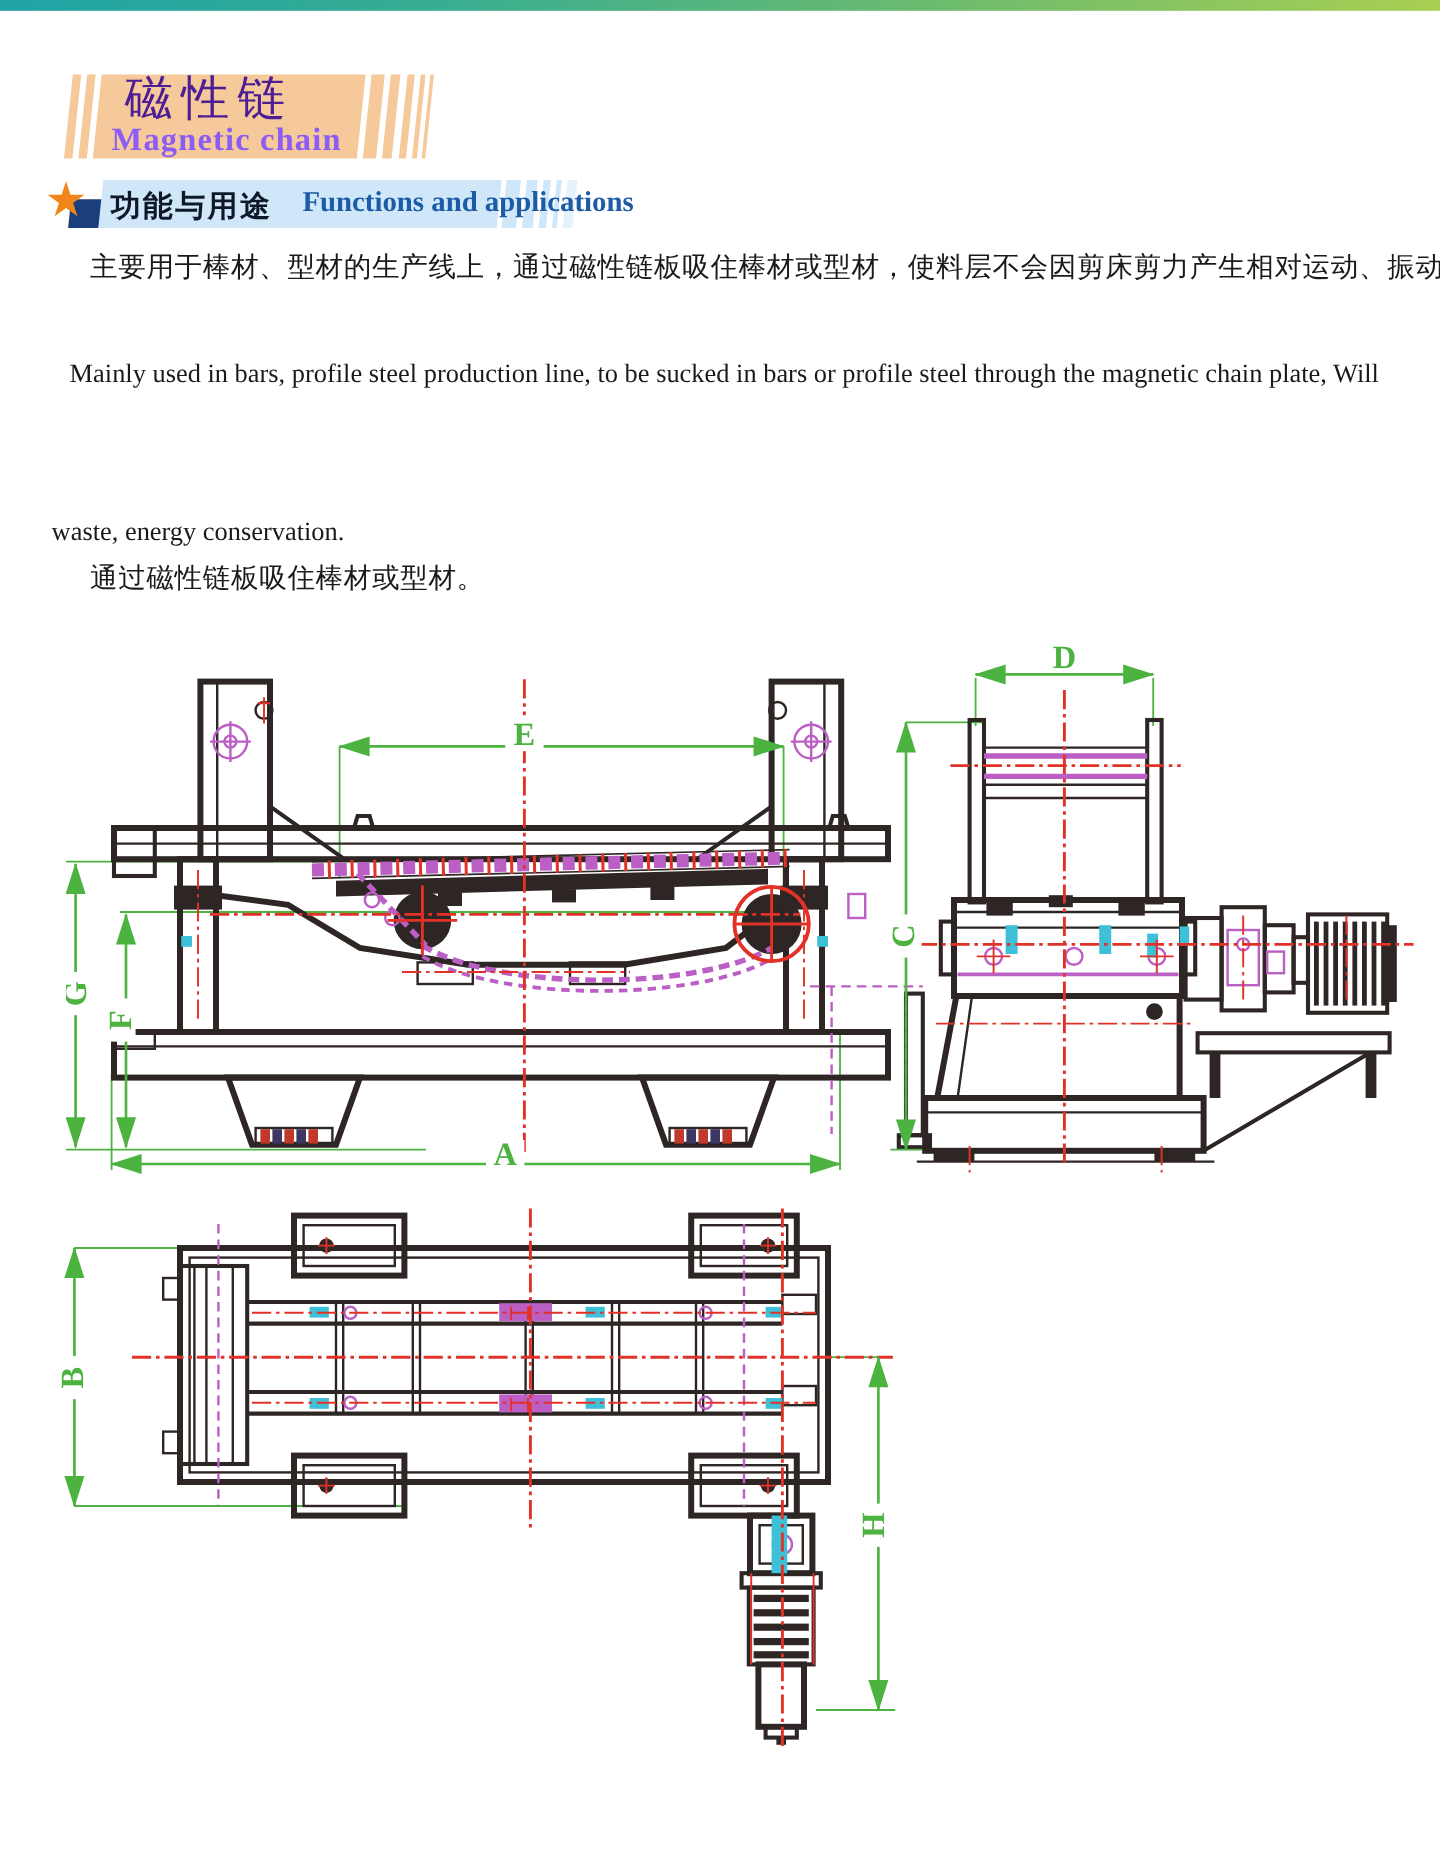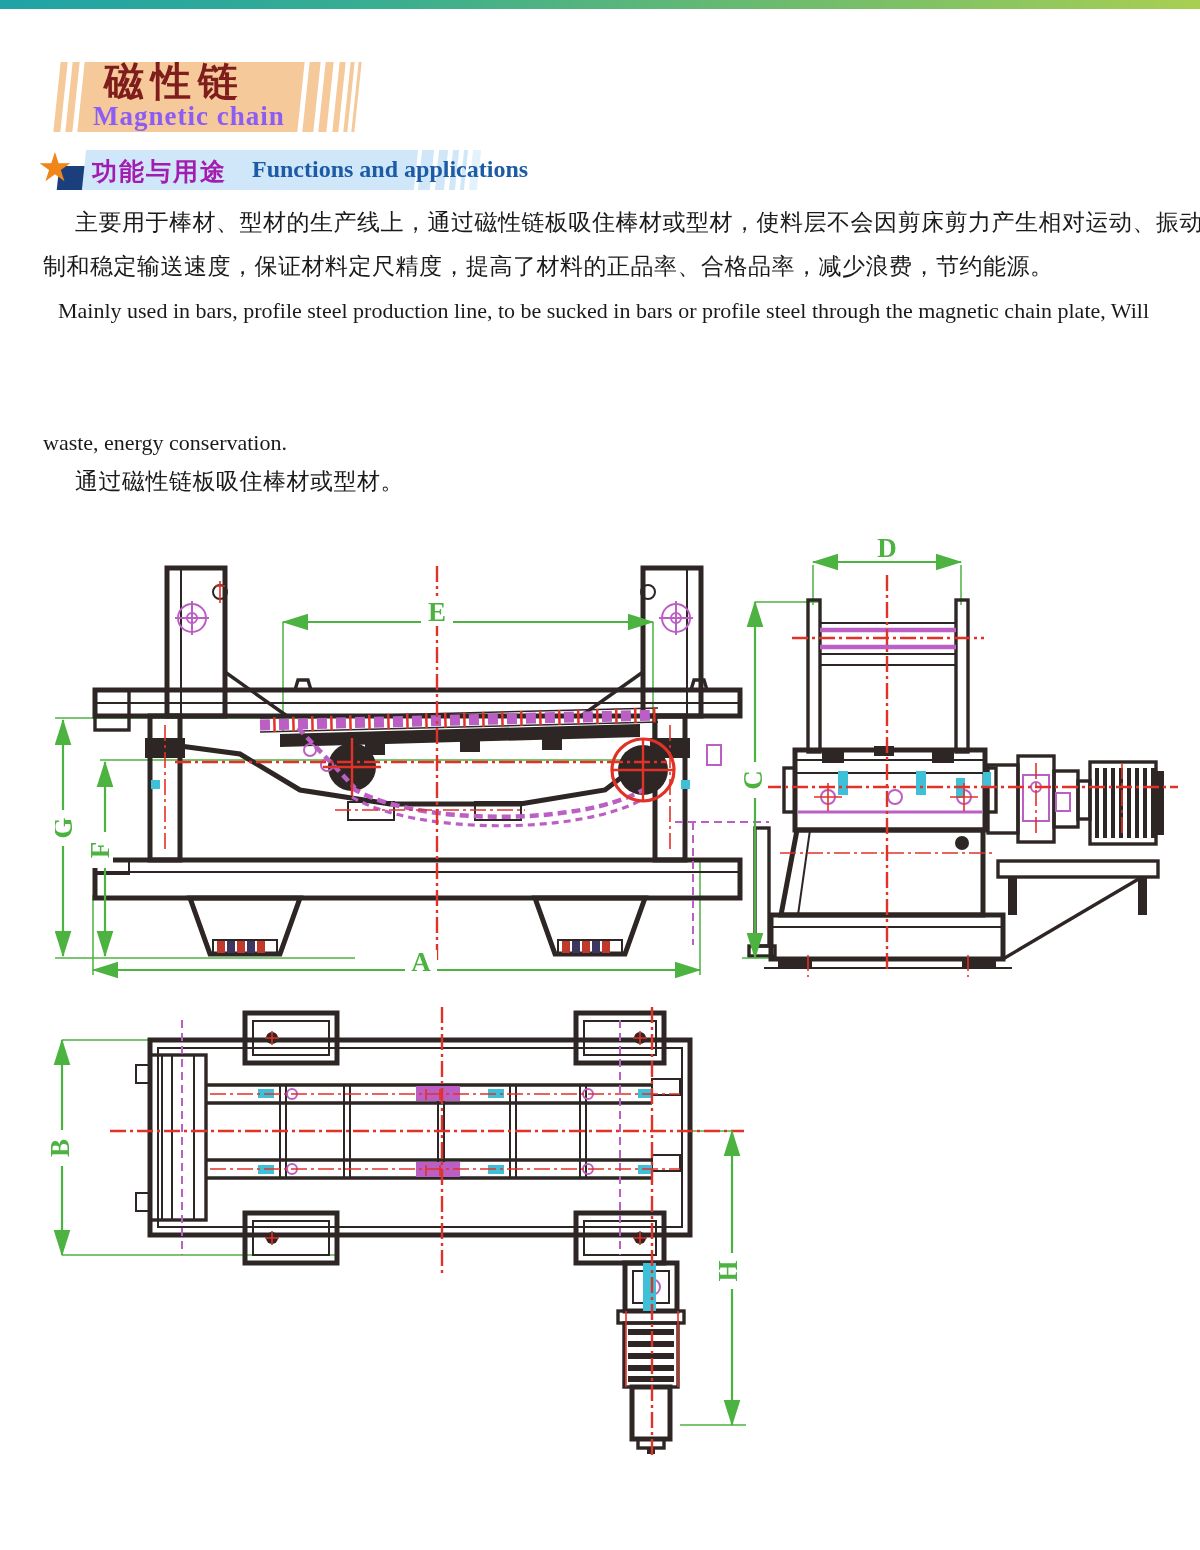--- a/index.html
+++ b/index.html
@@ -12,33 +12,33 @@
   .skew{transform:skewX(-6deg);}
   .tan{background:#f5c999;}
   .banner-main{left:81px;top:62px;width:220px;height:70px;}
   .banner-sliver1{left:57px;top:62px;width:7px;height:70px;}
   .banner-sliver2{left:69px;top:62px;width:7px;height:70px;}
   .bs1{left:306px;top:62px;width:11px;height:70px;}
   .bs2{left:322px;top:62px;width:8px;height:70px;}
   .bs3{left:336px;top:62px;width:6px;height:70px;}
   .bs4{left:347px;top:62px;width:4px;height:70px;}
   .bs5{left:355px;top:62px;width:3px;height:70px;}
-  .title-zh{left:104px;top:62px;font-size:40px;font-weight:bold;color:#7f1d1d;letter-spacing:7px;line-height:1.0;}
+  .title-zh{left:104px;top:62px;font-size:40px;font-weight:normal;color:#4c1d95;letter-spacing:7px;line-height:1.0;}
   .title-en{left:93px;top:101px;font-size:27px;font-weight:bold;color:#8b5cf6;letter-spacing:1px;}
   
   .blue{background:#cfe7f8;}
   .navy-wedge{left:58px;top:166px;width:48px;height:24px;background:#1a3f7c;}
   .section-bar{left:84px;top:150px;width:332px;height:40px;}
   .ss1{left:420px;top:150px;width:12px;height:40px;}
   .ss2{left:437px;top:150px;width:9px;height:40px;}
   .ss3{left:451px;top:150px;width:6px;height:40px;}
   .ss4{left:462px;top:150px;width:4px;height:40px;}
   .ss5{left:471px;top:150px;width:8px;height:40px;background:#e4f2fb;}
   .star{left:37px;top:144px;font-size:40px;color:#f08519;font-family:"DejaVu Sans",sans-serif;}
-  .sec-zh{left:92px;top:155px;font-size:25px;font-weight:bold;color:#a21caf;
+  .sec-zh{left:92px;top:155px;font-size:25px;font-weight:bold;color:#0f172a;
           font-family:"Liberation Sans","DejaVu Sans",sans-serif;letter-spacing:2px;}
   .sec-en{left:252px;top:156px;font-size:24px;font-weight:bold;color:#1c5ba6;letter-spacing:0px;}
   
   .tline{white-space:nowrap;color:#1a1a1a;}
   .zh{font-size:23px;letter-spacing:0.5px;}
   .en{font-size:22px;letter-spacing:0px;}
   
   .k1{stroke:#2e2624;stroke-width:1.4;fill:none}
   .k2{stroke:#2e2624;stroke-width:2;fill:none}
   .k3{stroke:#2e2624;stroke-width:3.4;fill:none}
@@ -81,21 +81,20 @@
   <div class="abs blue skew ss1"></div>
   <div class="abs blue skew ss2"></div>
   <div class="abs blue skew ss3"></div>
   <div class="abs blue skew ss4"></div>
   <div class="abs ss5 skew"></div>
   <div class="abs star">★</div>
   <div class="abs sec-zh">功能与用途</div>
   <div class="abs sec-en">Functions and applications</div>
 
   <div class="abs tline zh" style="left:75px;top:207px;">主要用于棒材、型材的生产线上，通过磁性链板吸住棒材或型材，使料层不会因剪床剪力产生相对运动、振动，并控</div>
-  <div class="abs tline zh" style="left:43px;top:251px;">制和稳定输送速度，保证材料定尺精度，提高了材料的正品率、合格品率，减少浪费，节约能源。</div>
   <div class="abs tline en" style="left:58px;top:298px;">Mainly used in bars, profile steel production line, to be sucked in bars or profile steel  through the magnetic chain plate, Will</div>
   <div class="abs tline en" style="left:43px;top:430px;">waste, energy conservation.</div>
   <div class="abs tline zh" style="left:75px;top:466px;">通过磁性链板吸住棒材或型材。</div>
 
   <svg class="abs" style="left:55px;top:560px;" width="725" height="420" viewBox="0 0 725 420">
     <defs>
       <marker id="arrF" viewBox="0 0 12 8" markerWidth="13" markerHeight="9" refX="11" refY="4" orient="auto-start-reverse">
         <path d="M0.5,0.5 L11.5,4 L0.5,7.5 Z" fill="#4cb240"></path>
       </marker>
     </defs>

